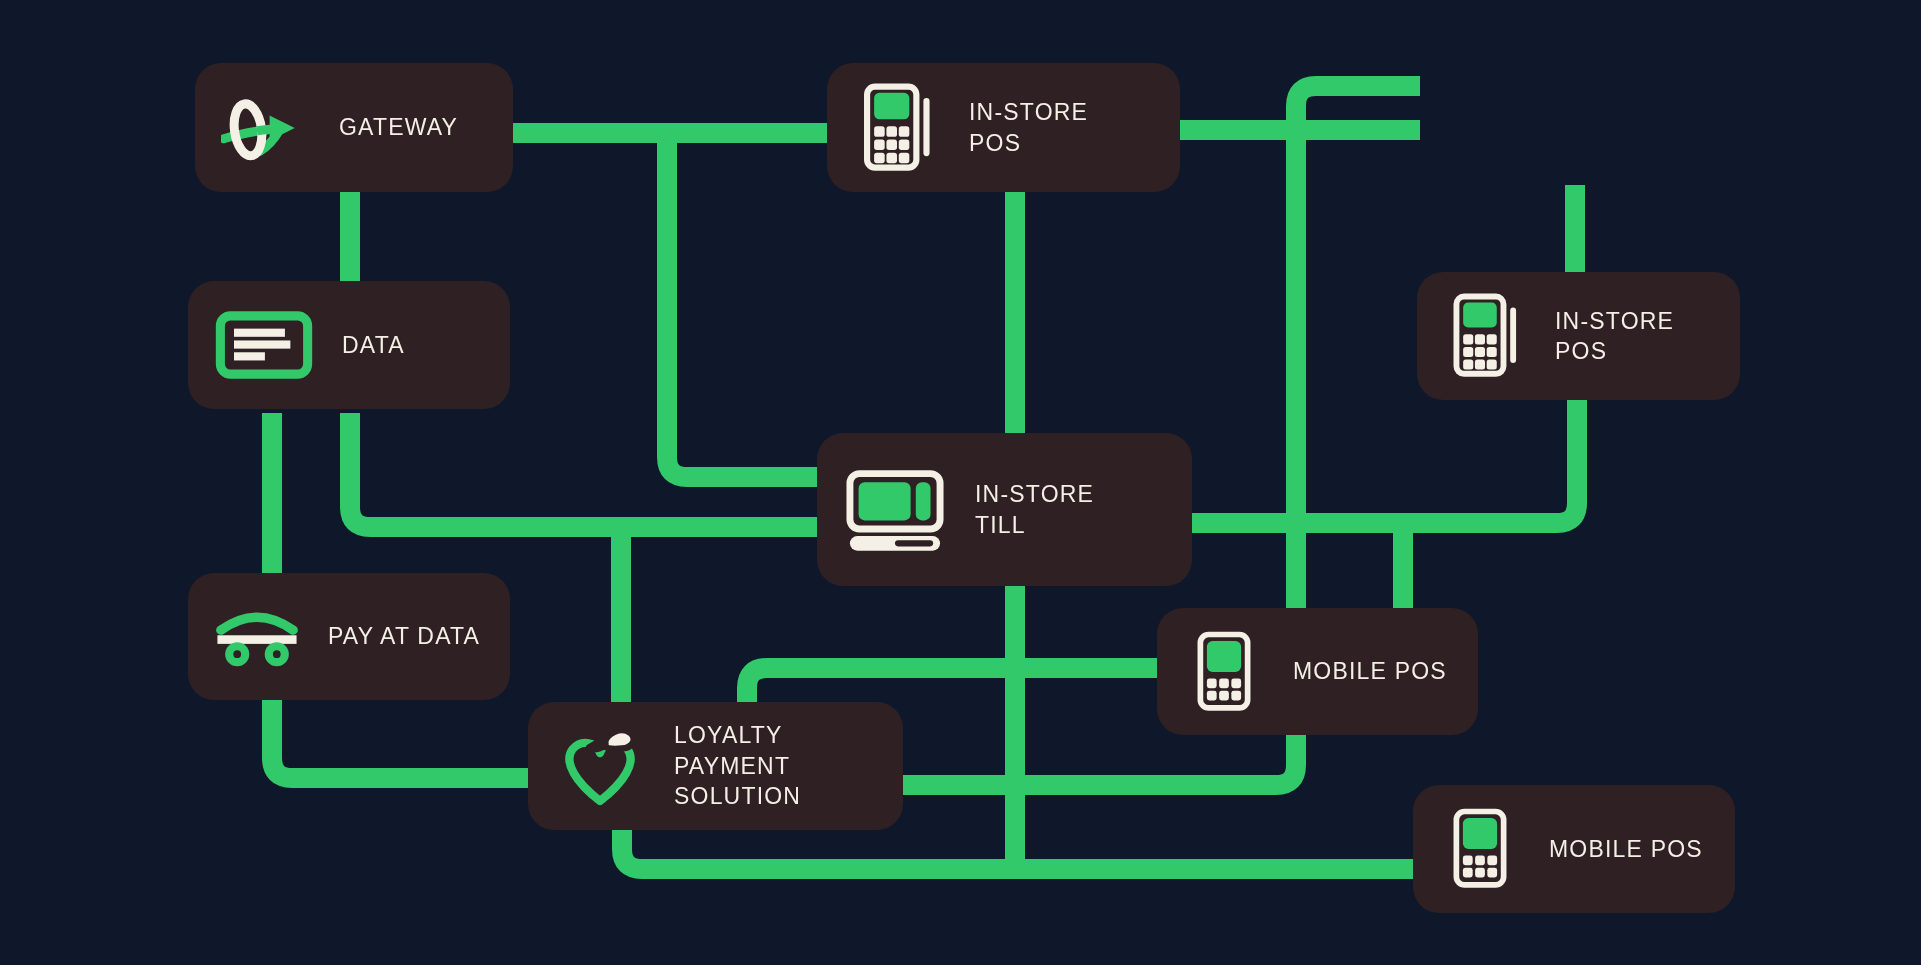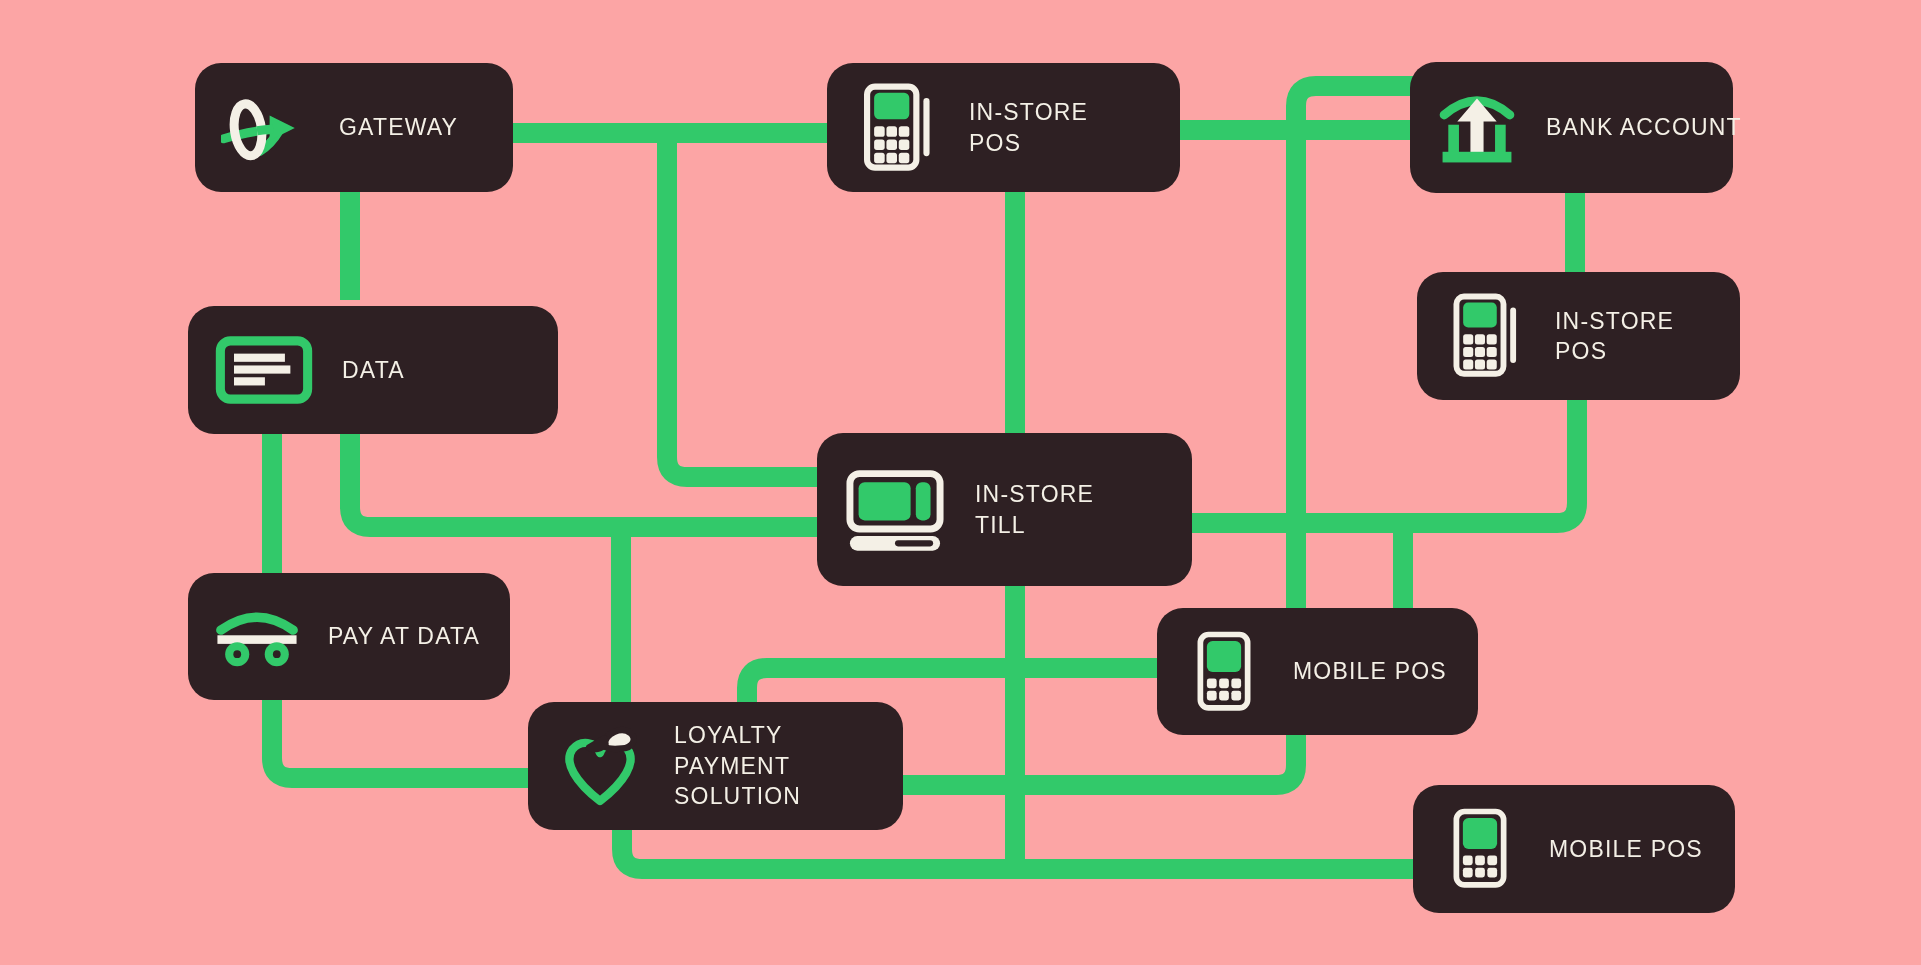--- a/index.html
+++ b/index.html
@@ -3,21 +3,21 @@
 <meta charset="utf-8">
 <style>
   html,body{margin:0;padding:0;}
   body{
     font-family:"Liberation Sans", sans-serif;
     background:#f5f3ea;
   }
   .stage{
     position:relative;
     width:1921px;height:965px;
-    background:#fca5a5;
+    background:#0f172a;
     overflow:hidden;
   }
   .wires{
     position:absolute;left:0;top:0;
   }
   .wires path{
     fill:none;
     stroke:#32c96a;
     stroke-width:20;
     stroke-linecap:butt;
@@ -104,34 +104,22 @@
         <rect x="52" y="67" width="12" height="12" rx="3" fill="#f4f0e6"></rect>
         <rect x="24" y="82" width="12" height="12" rx="3" fill="#f4f0e6"></rect>
         <rect x="38" y="82" width="12" height="12" rx="3" fill="#f4f0e6"></rect>
         <rect x="52" y="82" width="12" height="12" rx="3" fill="#f4f0e6"></rect>
         <rect x="80" y="20" width="7" height="66" rx="3.5" fill="#f4f0e6"></rect>
       </svg>
     </span>
     <span class="label wrap">IN-STORE POS</span>
   </div>
 
-  <div class="node" style="left:1410px;top:62px;width:323px;height:131px">
-    <span class="icon">
-      <svg width="82" height="82" viewBox="0 0 100 100">
-        <path d="M10,34 Q50,0 90,34" stroke="#32c96a" stroke-width="11" fill="none" stroke-linecap="round"></path>
-        <polygon points="50,14 74,42 58,42 58,80 42,80 42,42 26,42" fill="#f4f0e6"></polygon>
-        <rect x="15" y="46" width="13" height="34" fill="#32c96a"></rect>
-        <rect x="72" y="46" width="13" height="34" fill="#32c96a"></rect>
-        <rect x="8" y="79" width="84" height="13" fill="#32c96a"></rect>
-      </svg>
-    </span>
-    <span class="label">BANK ACCOUNT</span>
-  </div>
-
-  <div class="node" style="left:188px;top:306px;width:370px;height:128px">
+
+  <div class="node" style="left:188px;top:281px;width:322px;height:128px">
     <span class="icon">
       <svg width="100" height="82" viewBox="0 0 110 90">
         <rect x="7" y="13" width="96" height="64" rx="11" stroke="#32c96a" stroke-width="10" fill="none"></rect>
         <rect x="22" y="27" width="56" height="9" fill="#f4f0e6"></rect>
         <rect x="22" y="40" width="62" height="9" fill="#f4f0e6"></rect>
         <rect x="22" y="53" width="34" height="9" fill="#f4f0e6"></rect>
       </svg>
     </span>
     <span class="label">DATA</span>
   </div>

